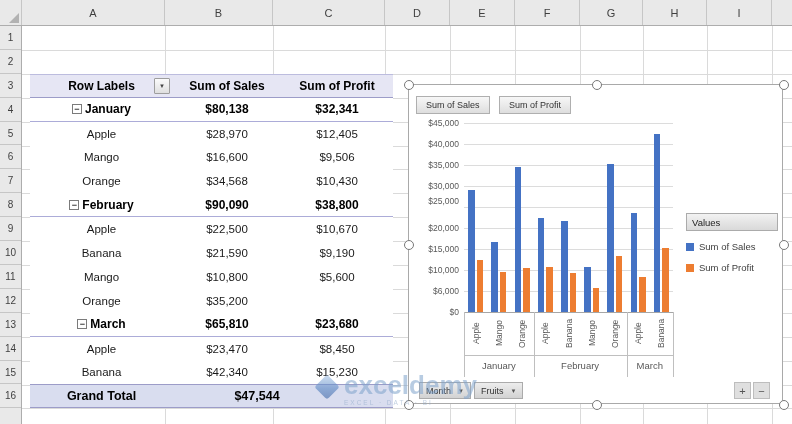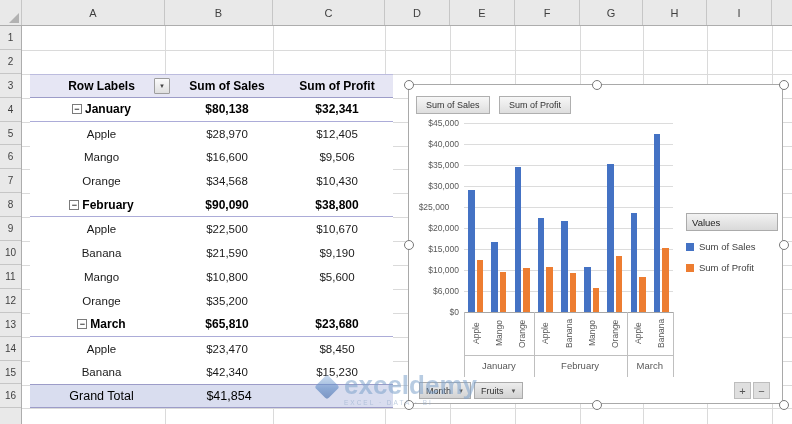--- a/index.html
+++ b/index.html
@@ -14,21 +14,21 @@
   .rowheads{position:absolute;left:0;top:26px;width:22px;height:398px;background:#E9E9E9;border-right:1px solid #ADADAD;z-index:20;}
   .rowhead{position:absolute;left:0;width:21px;display:flex;align-items:center;justify-content:center;
            font-size:10px;color:#3f3f3f;border-bottom:1px solid #C6C6C6;}
   .vline,.hline{position:absolute;background:#DADADA;}
   
   .pivot{position:absolute;z-index:5;background:#fff;font-size:11.5px;color:#1a1a1a;margin-left:8px;}
   .prow{display:flex;width:100%;}
   .pcell{display:flex;align-items:center;justify-content:center;position:relative;height:100%;}
   .prow.hdr{background:#E6E6F4;font-weight:bold;color:#000;font-size:12px;border-top:1px solid #BCBCDE;border-bottom:1px solid #9C9CC8;}
   .prow.month{font-weight:bold;color:#000;font-size:12px;border-bottom:1px solid #ACACD8;}
-  .prow.grand{background:#D9DDEF;font-weight:normal;color:#000;font-size:12.5px;border-top:1px solid #9C9CC8;border-bottom:1px solid #9C9CC8;}
+  .prow.grand{background:#D9DDEF;font-weight:bold;color:#000;font-size:12.5px;border-top:1px solid #9C9CC8;border-bottom:1px solid #9C9CC8;gap:28px;}
   .cbox{display:inline-flex;align-items:center;justify-content:center;width:10px;height:10px;border:1px solid #7b7b7b;
         background:#fff;font-size:9px;line-height:8px;color:#333;margin-right:3px;flex:0 0 auto;}
   .filterbtn{position:absolute;right:3px;top:50%;transform:translateY(-50%);width:16px;height:16px;
              background:linear-gradient(#FBFBFB,#DFDFDF);border:1px solid #9E9E9E;border-radius:1px;
              display:flex;align-items:center;justify-content:center;font-size:6px;color:#444;cursor:pointer;}
   
   .chart{position:absolute;left:408px;top:84px;width:375px;height:320px;background:#fff;border:1px solid #A9A9A9;z-index:10;}
   .fbtn{position:absolute;top:11px;height:18px;padding:0 9px;background:linear-gradient(#F7F7F7,#DEDEDE);
         border:1px solid #AFAFAF;font-size:9px;color:#333;display:flex;align-items:center;}
   .ylab{position:absolute;left:0;width:50px;text-align:right;font-size:8.5px;color:#595959;transform:translateY(-50%);}
@@ -225,38 +225,38 @@
         <div class="pcell" style="width: 143px;">
           <span>Banana</span>
         </div>
         <div class="pcell" style="width: 108px;">$42,340</div>
         <div class="pcell" style="width: 112px;">$15,230</div>
       </div>
       <div class="prow grand" style="height: 23.9px;">
         <div class="pcell" style="width: 143px;">
           <span>Grand Total</span>
         </div>
-        <div class="pcell" style="width: 112px;">$41,854</div>
+        <div class="pcell" style="width: 112px;">$47,544</div>
       </div>
     </div>
 
   <div class="chart">
     <button class="fbtn" style="left:7px;">Sum of Sales</button>
     <button class="fbtn" style="left:90px;">Sum of Profit</button>
 
     <div id="plot">
         <div class="ylab" style="top: 38px;">$45,000</div>
         <div class="cgrid" style="left: 55px; top: 38px; width: 209px; background: rgb(220, 220, 220);"></div>
         <div class="ylab" style="top: 59px;">$40,000</div>
         <div class="cgrid" style="left: 55px; top: 59px; width: 209px; background: rgb(220, 220, 220);"></div>
         <div class="ylab" style="top: 80px;">$35,000</div>
         <div class="cgrid" style="left: 55px; top: 80px; width: 209px; background: rgb(220, 220, 220);"></div>
         <div class="ylab" style="top: 101px;">$30,000</div>
         <div class="cgrid" style="left: 55px; top: 101px; width: 209px; background: rgb(220, 220, 220);"></div>
-        <div class="ylab" style="top: 122px; text-align: center;">$25,000</div>
+        <div class="ylab" style="top: 116px;">$25,000</div>
         <div class="cgrid" style="left: 55px; top: 122px; width: 209px; background: rgb(220, 220, 220);"></div>
         <div class="ylab" style="top: 143px;">$20,000</div>
         <div class="cgrid" style="left: 55px; top: 143px; width: 209px; background: rgb(220, 220, 220);"></div>
         <div class="ylab" style="top: 164px;">$15,000</div>
         <div class="cgrid" style="left: 55px; top: 164px; width: 209px; background: rgb(220, 220, 220);"></div>
         <div class="ylab" style="top: 185px;">$10,000</div>
         <div class="cgrid" style="left: 55px; top: 185px; width: 209px; background: rgb(220, 220, 220);"></div>
         <div class="ylab" style="top: 206px;">$6,000</div>
         <div class="cgrid" style="left: 55px; top: 206px; width: 209px; background: rgb(220, 220, 220);"></div>
         <div class="ylab" style="top: 227px;">$0</div>

